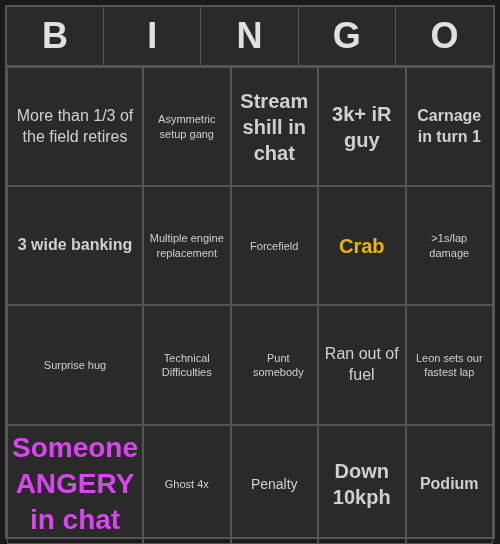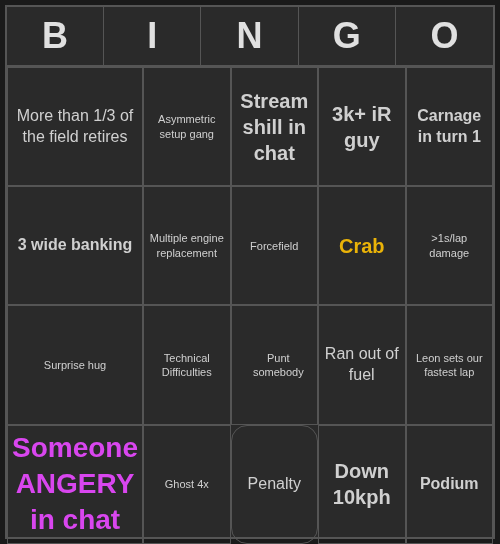--- a/index.html
+++ b/index.html
@@ -77,21 +77,21 @@
       <div class="cell" style="font-size: 11px;">Forcefield</div>
       <div class="cell" style="font-size: 20px; font-weight: bold; color: #eab308;">Crab</div>
       <div class="cell" style="font-size: 11px;">&gt;1s/lap damage</div>
       <div class="cell" style="font-size: 11px;">Surprise hug</div>
       <div class="cell" style="font-size: 11px;">Technical Difficulties</div>
       <div class="cell" style="font-size: 11px; padding-left: 12px;">Punt somebody</div>
       <div class="cell" style="font-size: 16px;">Ran out of fuel</div>
       <div class="cell" style="font-size: 11px;">Leon sets our fastest lap</div>
       <div class="cell" style="font-size: 28px; font-weight: bold; color: #d946ef;">Someone ANGERY in chat</div>
       <div class="cell" style="font-size: 11px;">Ghost 4x</div>
-      <div class="cell" style="font-size: 16px; border-radius: 16px;">Penalty</div>
+      <div class="cell" style="font-size: 14px;">Penalty</div>
       <div class="cell" style="font-size: 20px; font-weight: bold;">Down 10kph</div>
       <div class="cell" style="font-size: 16px; font-weight: bold;">Podium</div>
       <div class="cell" style="font-size: 16px; font-weight: bold;">&lt;1k iR guy</div>
       <div class="cell" style="font-size: 16px; font-weight: bold;">Do a 0x stint</div>
       <div class="cell" style="font-size: 11px;">"Take it easy on lap 1" guy dies on lap 1</div>
       <div class="cell" style="font-size: 11px;">Someone goes to space</div>
     </div>
 </div>
 
 </body></html>

